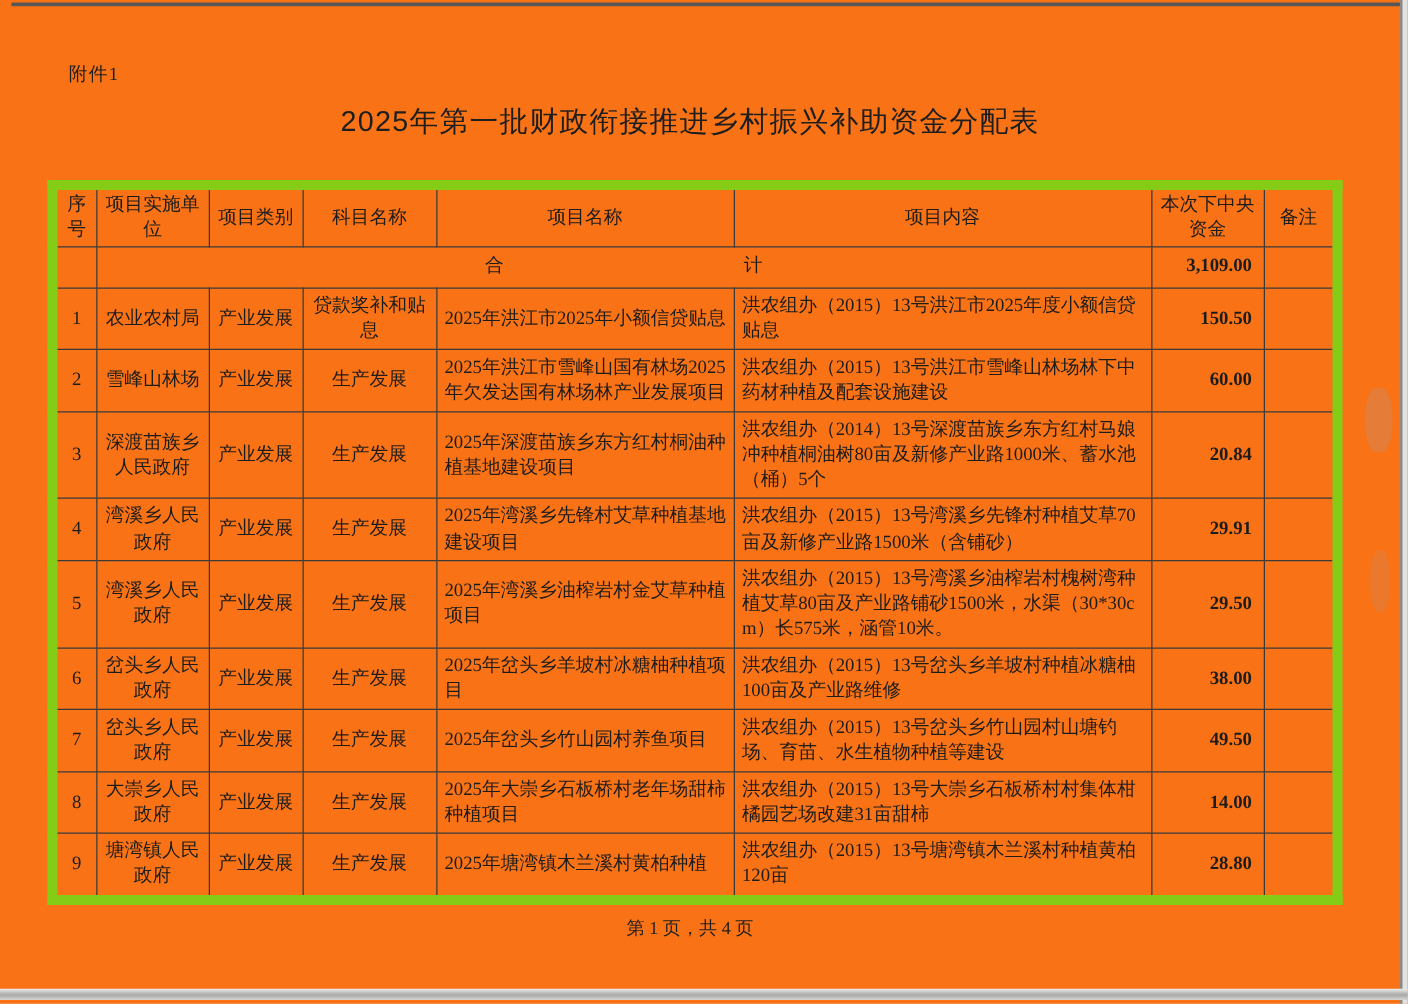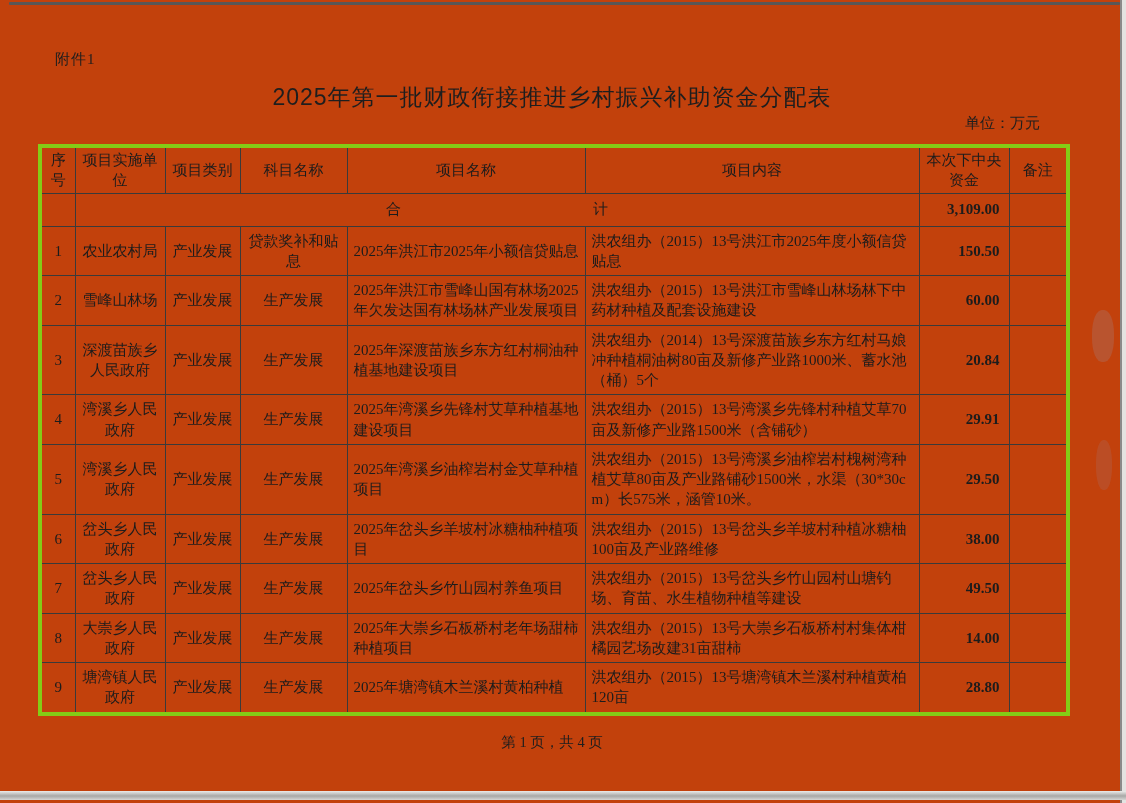--- a/index.html
+++ b/index.html
@@ -3,21 +3,21 @@
 <meta charset="utf-8">
 <style>
   html,body{margin:0;padding:0;}
   body{
     width:1126px;height:803px;overflow:hidden;
     background:#fcfcfa;
     font-family:"Liberation Serif","DejaVu Serif",serif;
     color:#1e1e1e;
     position:relative;
   }
-  .page{position:absolute;inset:0;background:#c2410c;}
+  .page{position:absolute;inset:0;background:#f97316;}
 
   
   .scan-top-line{position:absolute;top:2px;left:9px;width:1111px;height:3px;background:#575757;border-radius:1px;}
   .scan-right-shadow{position:absolute;top:0;right:0;width:6px;height:100%;background:#e3e3e1;}
   .scan-right-line{position:absolute;top:0;right:4px;width:2px;height:100%;background:#8a8a8a;}
   .scan-bottom-band{position:absolute;left:0;top:791px;width:100%;height:9px;
     background:linear-gradient(#ececea, #a8a8a6 55%, #d6d6d4);}
   .smudge{position:absolute;border-radius:45%;pointer-events:none;}
   .smudge-1{left:1092px;top:310px;width:22px;height:52px;background:rgba(148,158,192,0.20);}
   .smudge-2{left:1096px;top:440px;width:16px;height:50px;background:rgba(148,158,192,0.14);}
@@ -26,21 +26,21 @@
   .title{position:absolute;left:38px;top:82px;width:1028px;text-align:center;
     font-family:"Liberation Sans","DejaVu Sans",sans-serif;
     font-size:23px;font-weight:normal;letter-spacing:1px;}
   .unit-note{position:absolute;left:38px;top:114px;width:1002px;text-align:right;font-size:15px;}
 
   .tbl-wrap{position:absolute;left:38px;top:144px;width:1028px;}
   table{border-collapse:collapse;table-layout:fixed;width:1028px;
     font-size:15px;line-height:1.35;color:#1c1c1c;}
   td,th{border:1.6px solid #3a3a3a;vertical-align:middle;padding:3px 5px;
     word-break:break-all;font-weight:normal;}
-  table{border:4px solid #84cc16;}
+  table{border:8px solid #84cc16;}
   thead th{height:34px;text-align:center;padding:2px 3px;}
   .c0{text-align:center;padding:3px 1px;}
   .c1{text-align:center;padding:3px 6px;}
   .c2{text-align:center;margin-left:20px;}
   .c3{text-align:center;padding:3px 4px;}
   .c4{text-align:left;padding:4px 6px;}
   .c5{text-align:left;padding:4px 6px;}
   .c6{text-align:right;padding:3px 9px 3px 2px;font-weight:bold;}
   .c7{text-align:center;}
   .total-row td{height:26px;}
@@ -55,21 +55,20 @@
 
   <div class="scan-top-line"></div>
   <div class="scan-right-shadow"></div>
   <div class="scan-right-line"></div>
   <div class="scan-bottom-band"></div>
   <div class="smudge smudge-1"></div>
   <div class="smudge smudge-2"></div>
 
   <div class="attachment">附件1</div>
   <div class="title">2025年第一批财政衔接推进乡村振兴补助资金分配表</div>
-  <div class="unit-note">单位：万元</div>
 
   <div class="tbl-wrap">
     <table>
       <colgroup>
         <col style="width:35px">
           <col style="width:90px">
           <col style="width:75px">
           <col style="width:107px">
         <col style="width:238px">
           <col style="width:334px">

